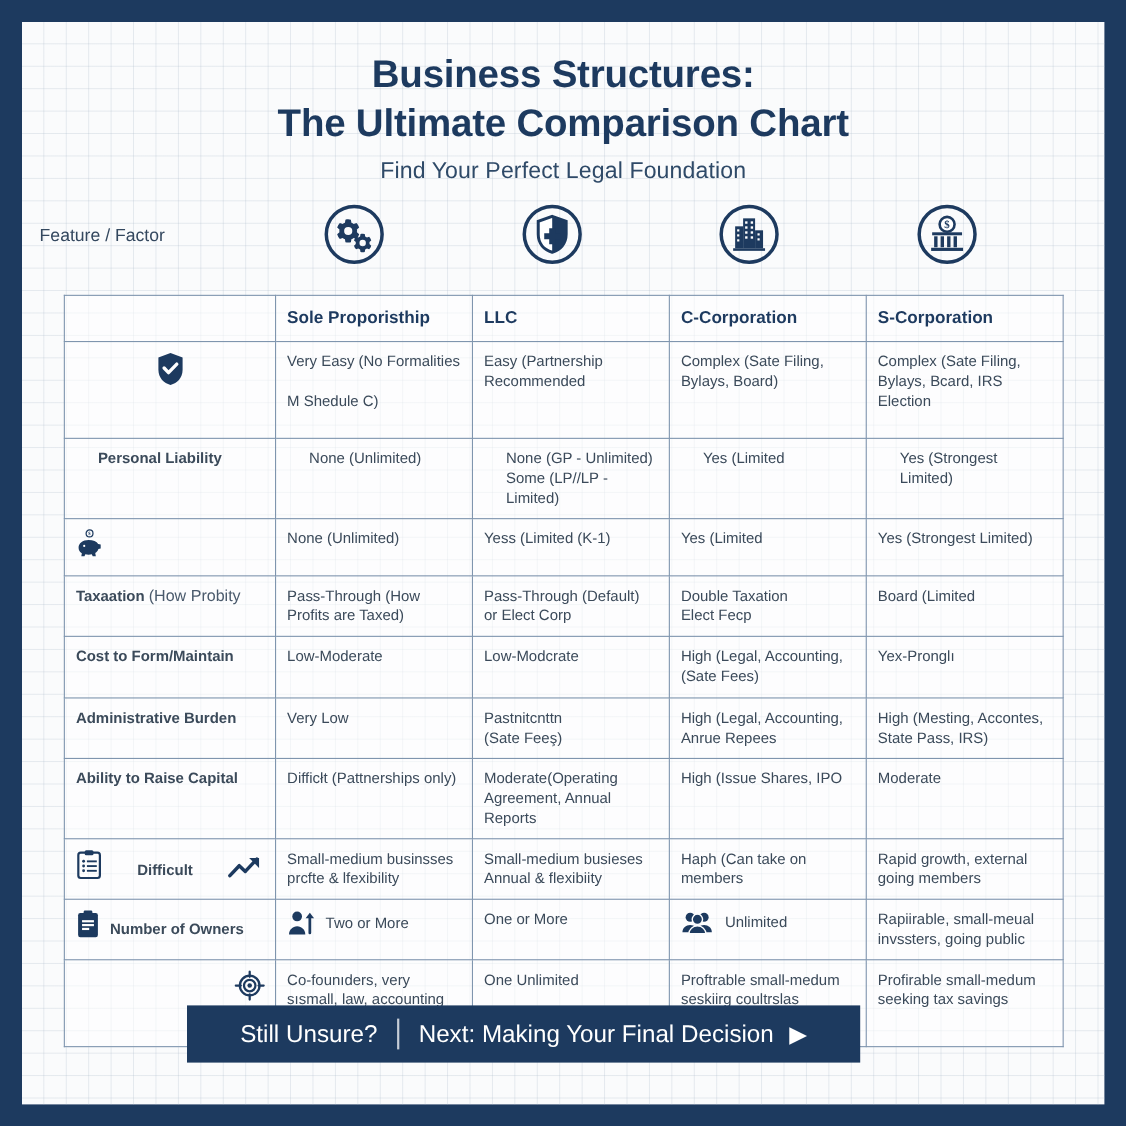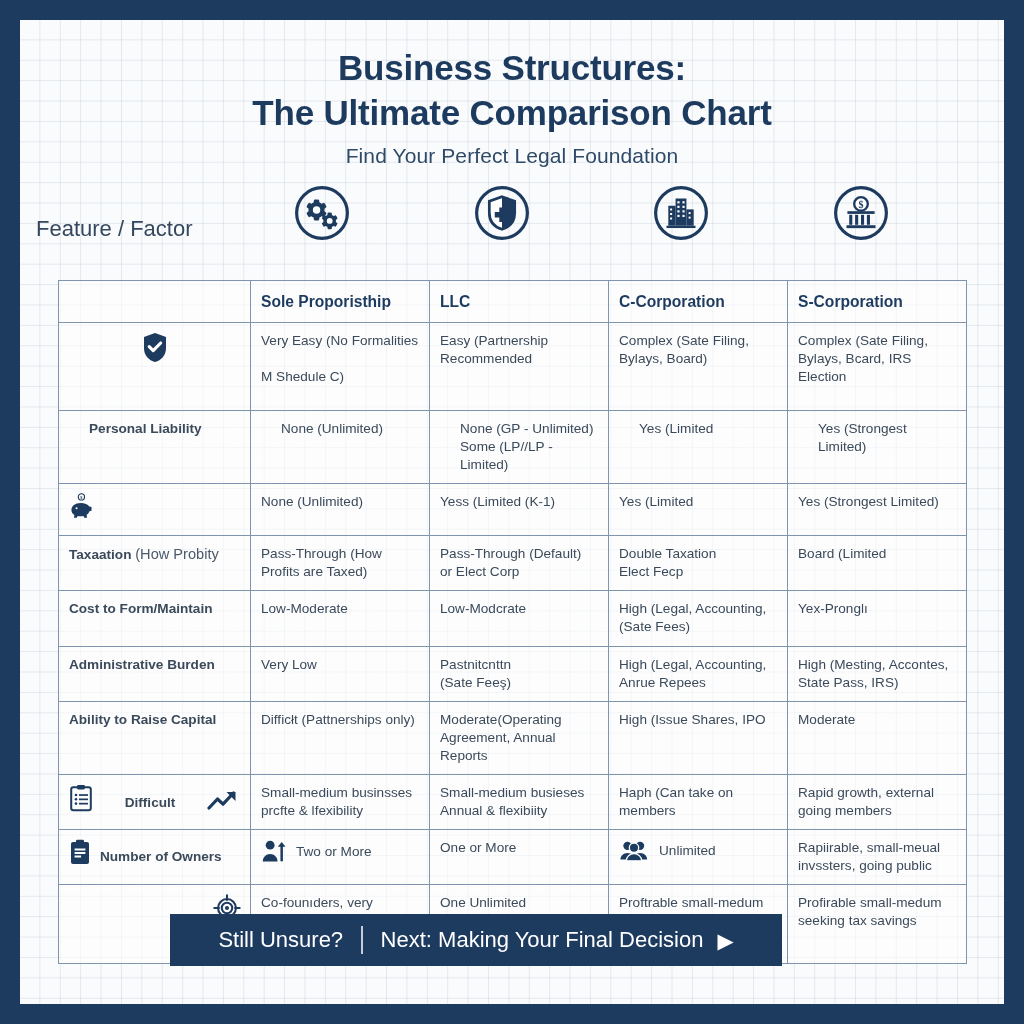--- a/index.html
+++ b/index.html
@@ -54,22 +54,22 @@
   
   .icon-strip {
     position: relative;
     height: 68px;
     margin-top: 16px;
   }
 
   .feature-caption {
     position: absolute;
     left: 16px;
-    top: 32px;
-    font-size: 22px;
+    top: 22px;
+    font-size: 16px;
     color: #33475e;
   }
 
   .hdr-icon {
     position: absolute;
     top: 0;
     width: 58px;
     height: 58px;
     display: flex;
     align-items: center;
@@ -79,21 +79,21 @@
 
   .hdr-icon.c1 { left: 273px; }
   .hdr-icon.c2 { left: 453px; }
   .hdr-icon.c3 { left: 632px; }
   .hdr-icon.c4 { left: 812px; }
 
   
   .table-wrap {
     position: absolute;
     left: 38px;
-    top: 260px;
+    top: 248px;
     width: 908px;
   }
 
   table.cmp {
     width: 100%;
     border-collapse: collapse;
     table-layout: fixed;
   }
 
   table.cmp col.c-label { width: 192px; }

